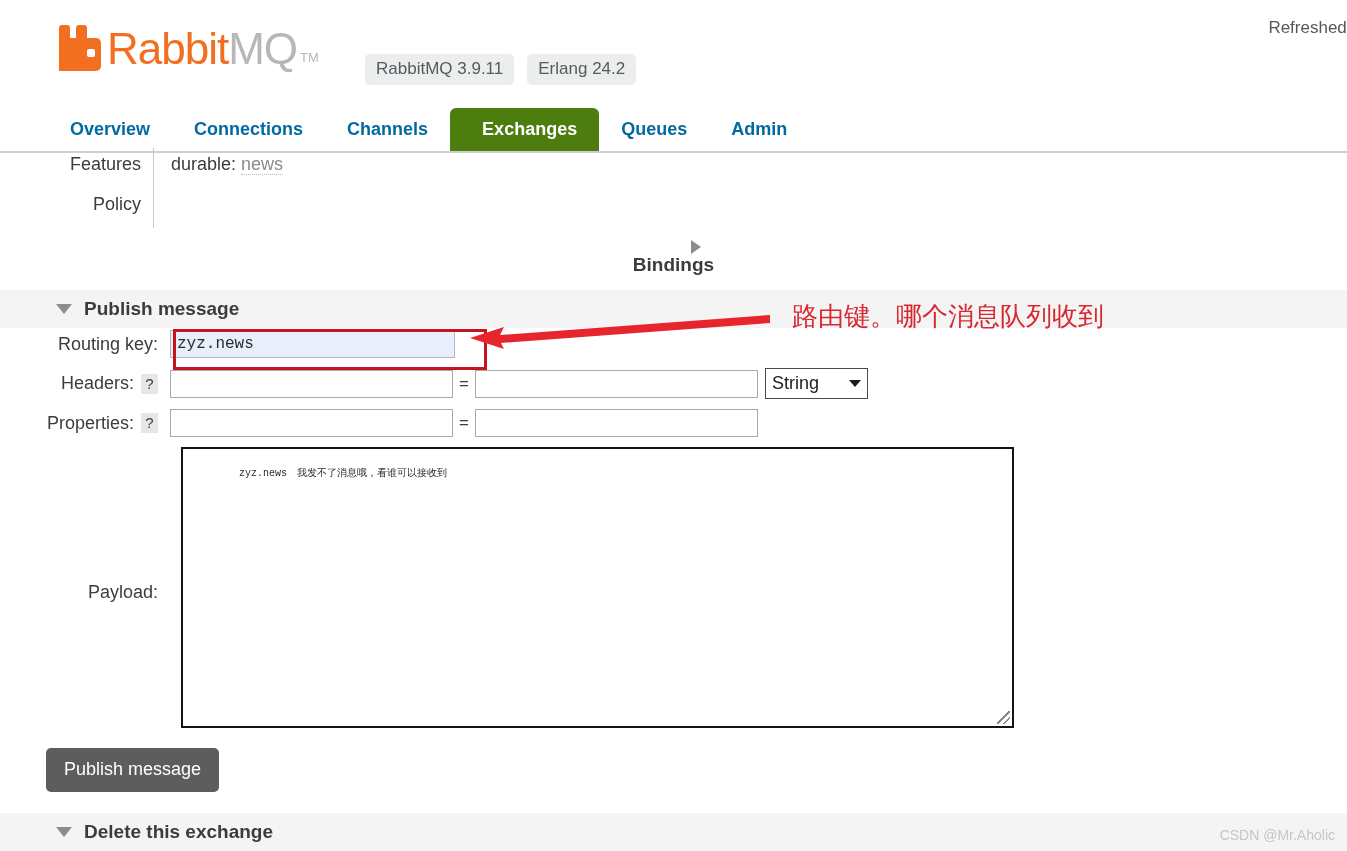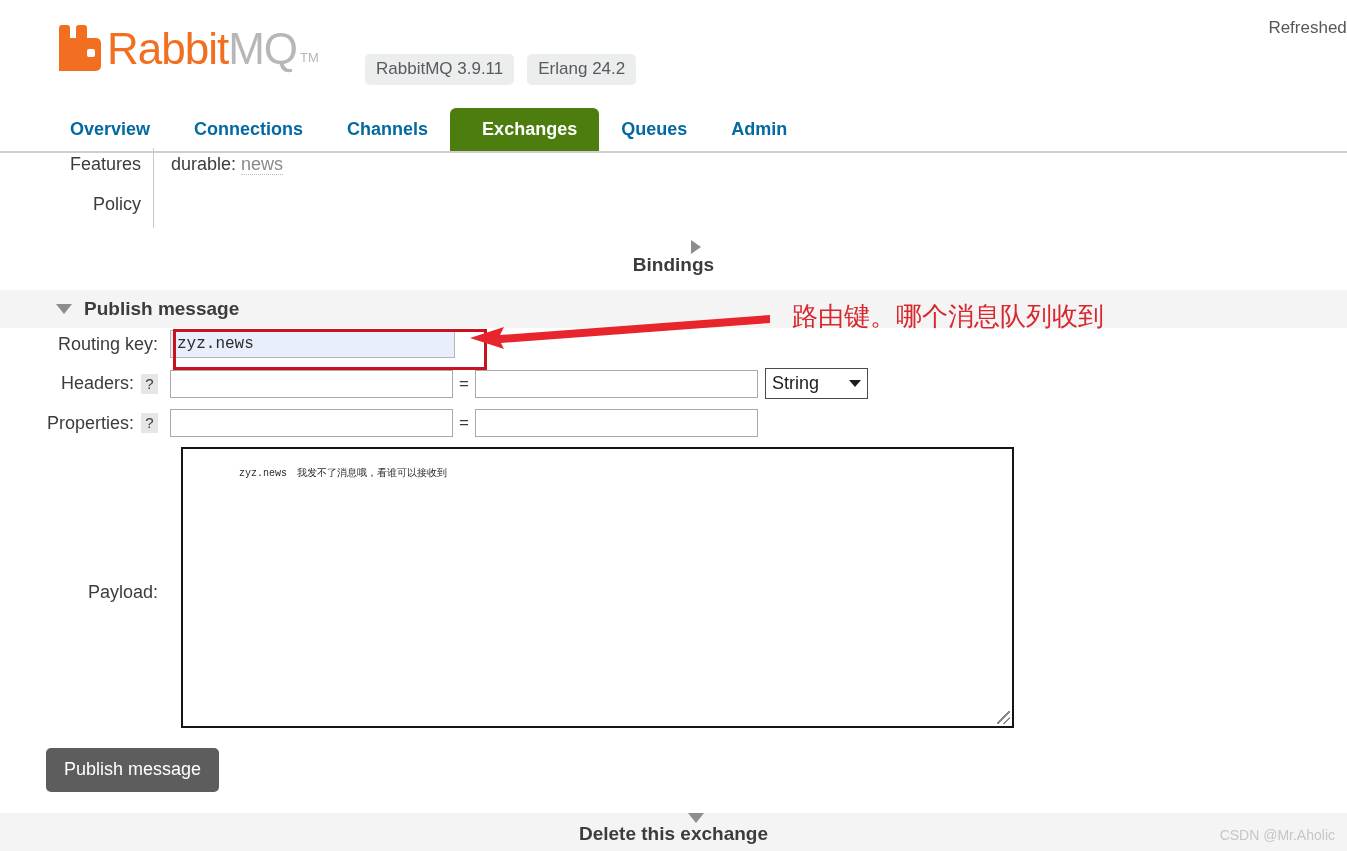--- a/index.html
+++ b/index.html
@@ -311,21 +311,21 @@
       <div class="form-label">Payload:</div>
       <div class="payload-box">
         <span>zyz.news　我发不了消息哦，看谁可以接收到</span>
         <span class="resize-grip"></span>
       </div>
     </div>
   </div>
 
   <button class="publish-btn">Publish message</button>
 
-  <div class="section-head band" style="top:813px;flex-direction:column;">
+  <div class="section-head band" style="top:813px;">
     <span class="tri expanded"></span>
     <span class="section-title">Delete this exchange</span>
   </div>
 
   <div class="anno-box"></div>
   <svg class="anno-arrow" viewBox="0 0 300 44">
     <polygon points="0,33 34,22 30,30 300,10 300,18 31,38 34,44" fill="#e8252d"></polygon>
   </svg>
   <div class="anno-text">路由键。哪个消息队列收到</div>
 

